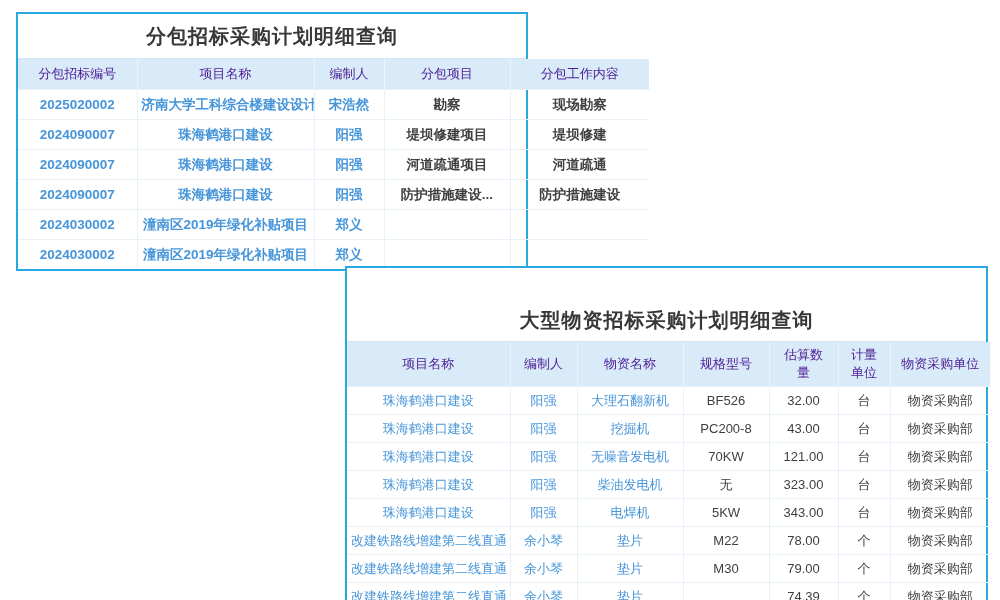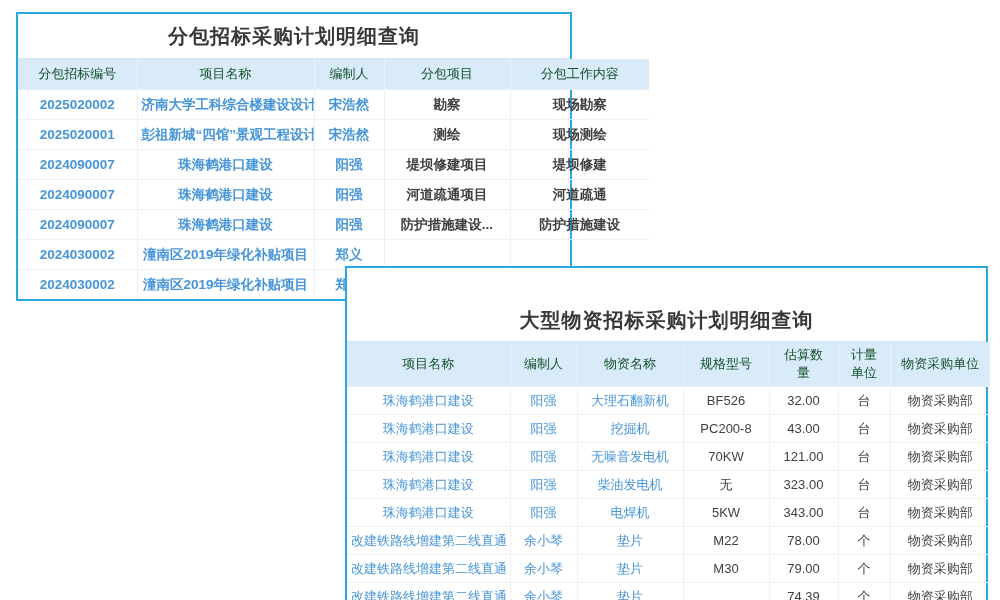--- a/index.html
+++ b/index.html
@@ -5,31 +5,31 @@
   html,body{margin:0;padding:0;}
   body{
     width:1000px;height:600px;position:relative;overflow:hidden;
     background:#ffffff;
     font-family:"Liberation Sans","DejaVu Sans",sans-serif;
   }
   .window{
     position:absolute;background:#ffffff;
     border:2px solid #29a9e0;box-sizing:border-box;
   }
-  .w1{left:16px;top:12px;width:556px;z-index:1;}
+  .w1{left:16px;top:12px;width:512px;z-index:1;}
   .w2{left:345px;top:266px;width:643px;z-index:2;}
   .win-title{
     text-align:center;font-weight:bold;color:#383838;
     border-bottom:1px solid #cfe7f7;letter-spacing:1px;
   }
   .w1 .win-title{height:44px;line-height:44px;font-size:20px;}
   .w2 .win-title{height:42px;line-height:42px;font-size:20px;margin-top:31px;}
   table{border-collapse:collapse;table-layout:fixed;width:100%;}
   th{
-    background:#d9eaf8;color:#14532d;font-weight:normal;font-size:13px;
+    background:#d9eaf8;color:#4c1d95;font-weight:normal;font-size:13px;
     line-height:1.35;padding:0 10px;text-align:center;vertical-align:middle;
     border-right:1px solid #eaf4fb;overflow:hidden;
   }
   th:last-child{border-right:none;padding-left:10px;}
   .w1 th{height:30px;}
   .w2 th{height:44px;}
   td{
     color:#3f3f3f;white-space:nowrap;overflow:hidden;
     border-top:1px solid #e9f1f8;border-right:1px solid #e9f1f8;
     padding:0 4px;text-align:center;vertical-align:middle;
@@ -64,27 +64,20 @@
       </thead>
     <tbody>
         <tr>
           <td class="link">2025020002</td>
           <td class="link al">济南大学工科综合楼建设设计</td>
           <td class="link">宋浩然</td>
           <td>勘察</td>
           <td>现场勘察</td>
         </tr>
         <tr>
-          <td class="link">2025020001</td>
-          <td class="link al">彭祖新城“四馆”景观工程设计</td>
-          <td class="link">宋浩然</td>
-          <td>测绘</td>
-          <td>现场测绘</td>
-        </tr>
-        <tr>
           <td class="link">2024090007</td>
           <td class="link al">珠海鹤港口建设</td>
           <td class="link">阳强</td>
           <td>堤坝修建项目</td>
           <td>堤坝修建</td>
         </tr>
         <tr>
           <td class="link">2024090007</td>
           <td class="link al">珠海鹤港口建设</td>
           <td class="link">阳强</td>

